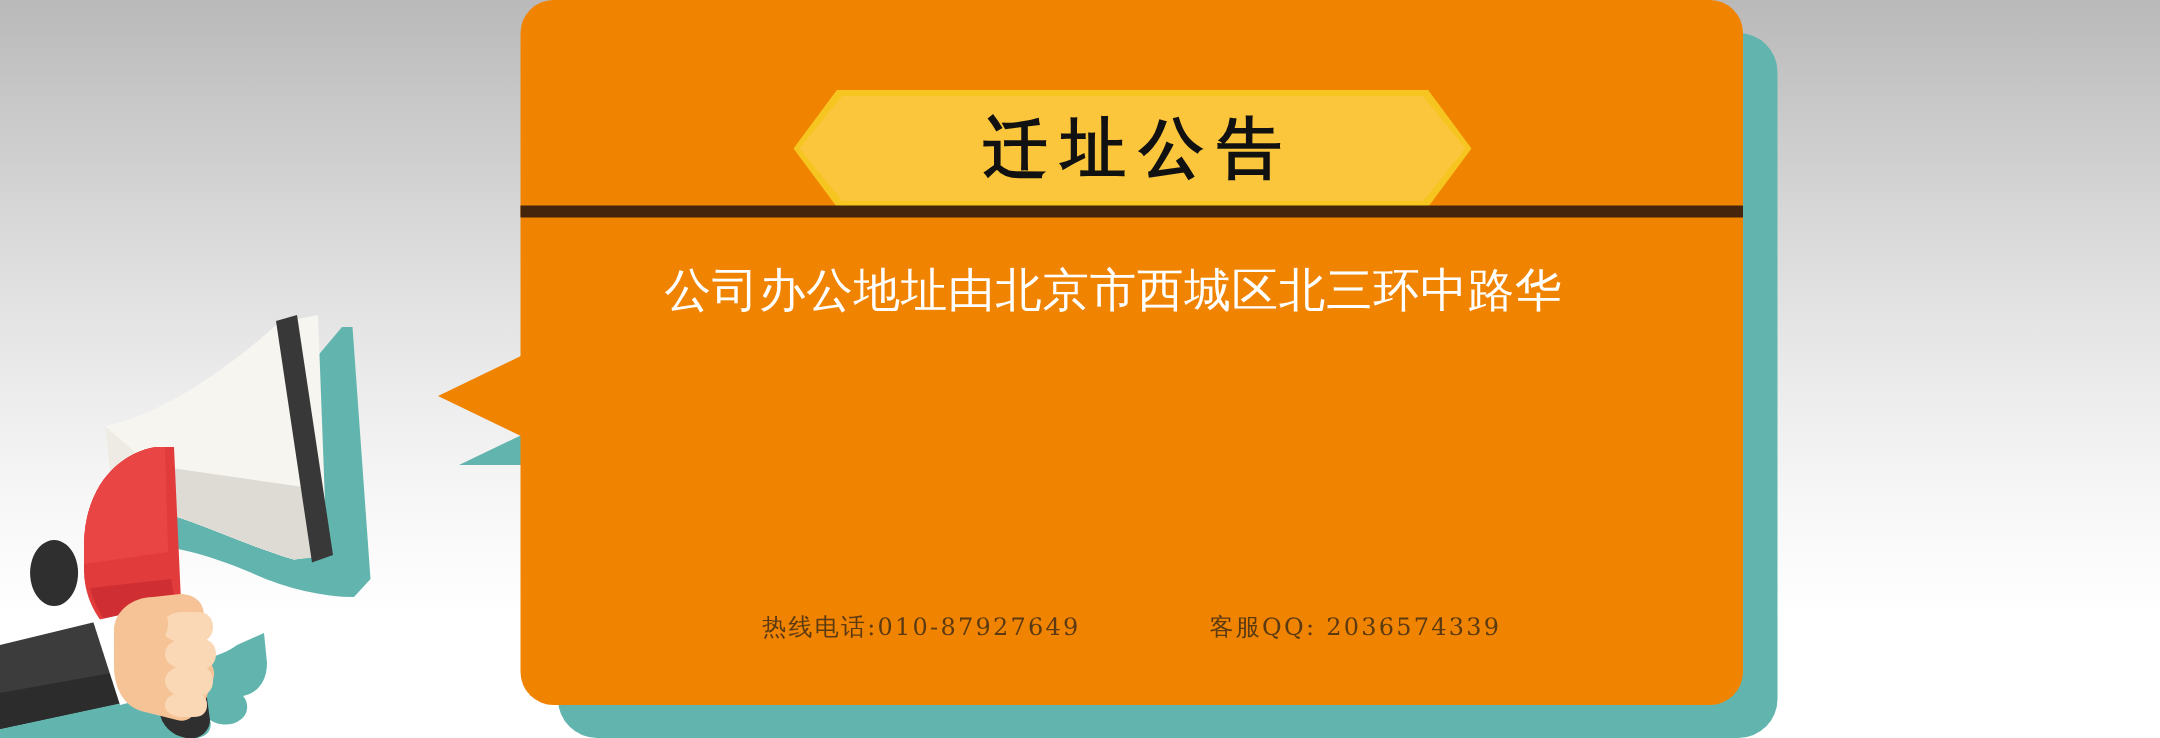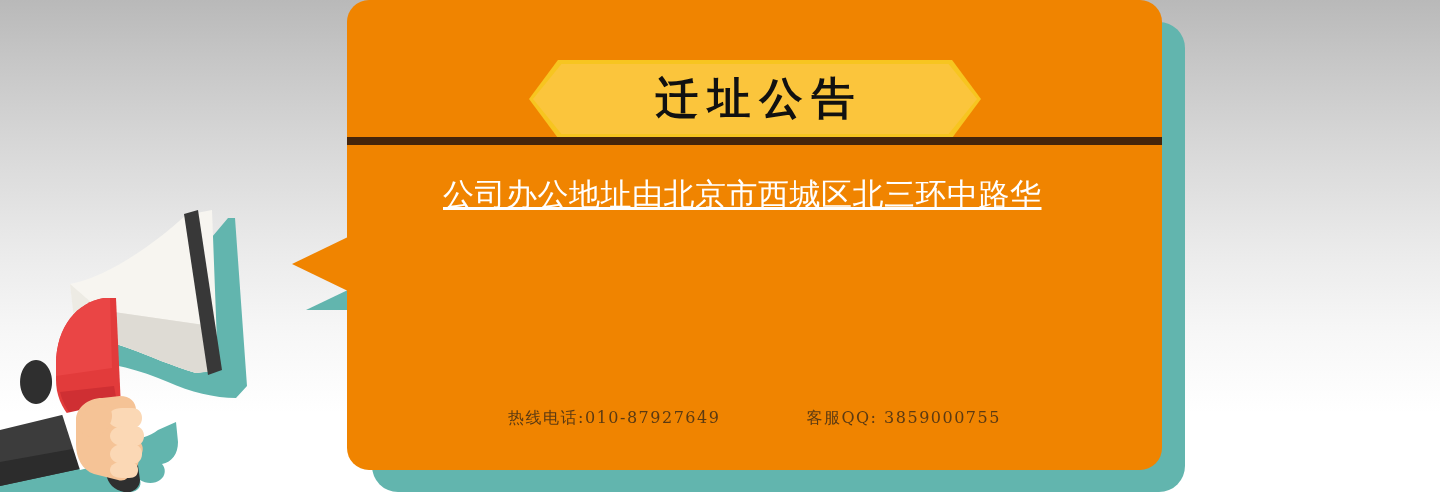--- a/index.html
+++ b/index.html
@@ -117,21 +117,20 @@
   .body-copy {
     position: absolute;
     left: 443px;
     top: 166px;
     width: 650px;
     color: #ffffff;
     font-size: 31px;
     line-height: 56px;
     letter-spacing: 0.5px;
     font-family: "DejaVu Sans", "Liberation Sans", sans-serif;
-    text-decoration: underline;
   }
 
   
   .footer {
     position: absolute;
     left: 347px;
     top: 408px;
     width: 815px;
     height: 28px;
     display: flex;
@@ -173,21 +172,21 @@
   </div>
 
   <div class="divider"></div>
 
   <div class="body-copy">
     <div>公司办公地址由北京市西城区北三环中路华</div>
   </div>
 
   <div class="footer">
     <span>热线电话:010-87927649</span>
-    <span>客服QQ: 3859000755</span>
+    <span>客服QQ: 2036574339</span>
   </div>
 
   <svg class="megaphone" viewBox="0 0 310 306">
 
     <path d="M228 32 L235 32 L247 200 L236 212 C215 212 190 206 168 196 C140 184 110 176 86 176 L78 118 C112 114 160 96 196 70 Z" fill="#62b5ae"></path>
 
     <path d="M0 266 L122 256 C138 254 150 250 158 244 L176 236 L178 256 C178 268 172 276 162 278
              C166 282 166 290 160 294 C155 298 146 298 140 294 C142 300 138 306 130 306 L0 306 Z" fill="#62b5ae"></path>
 
     <path d="M186 29 L212 24 L218 184 L196 187 C172 180 150 170 128 162 C108 155 92 151 76 150

